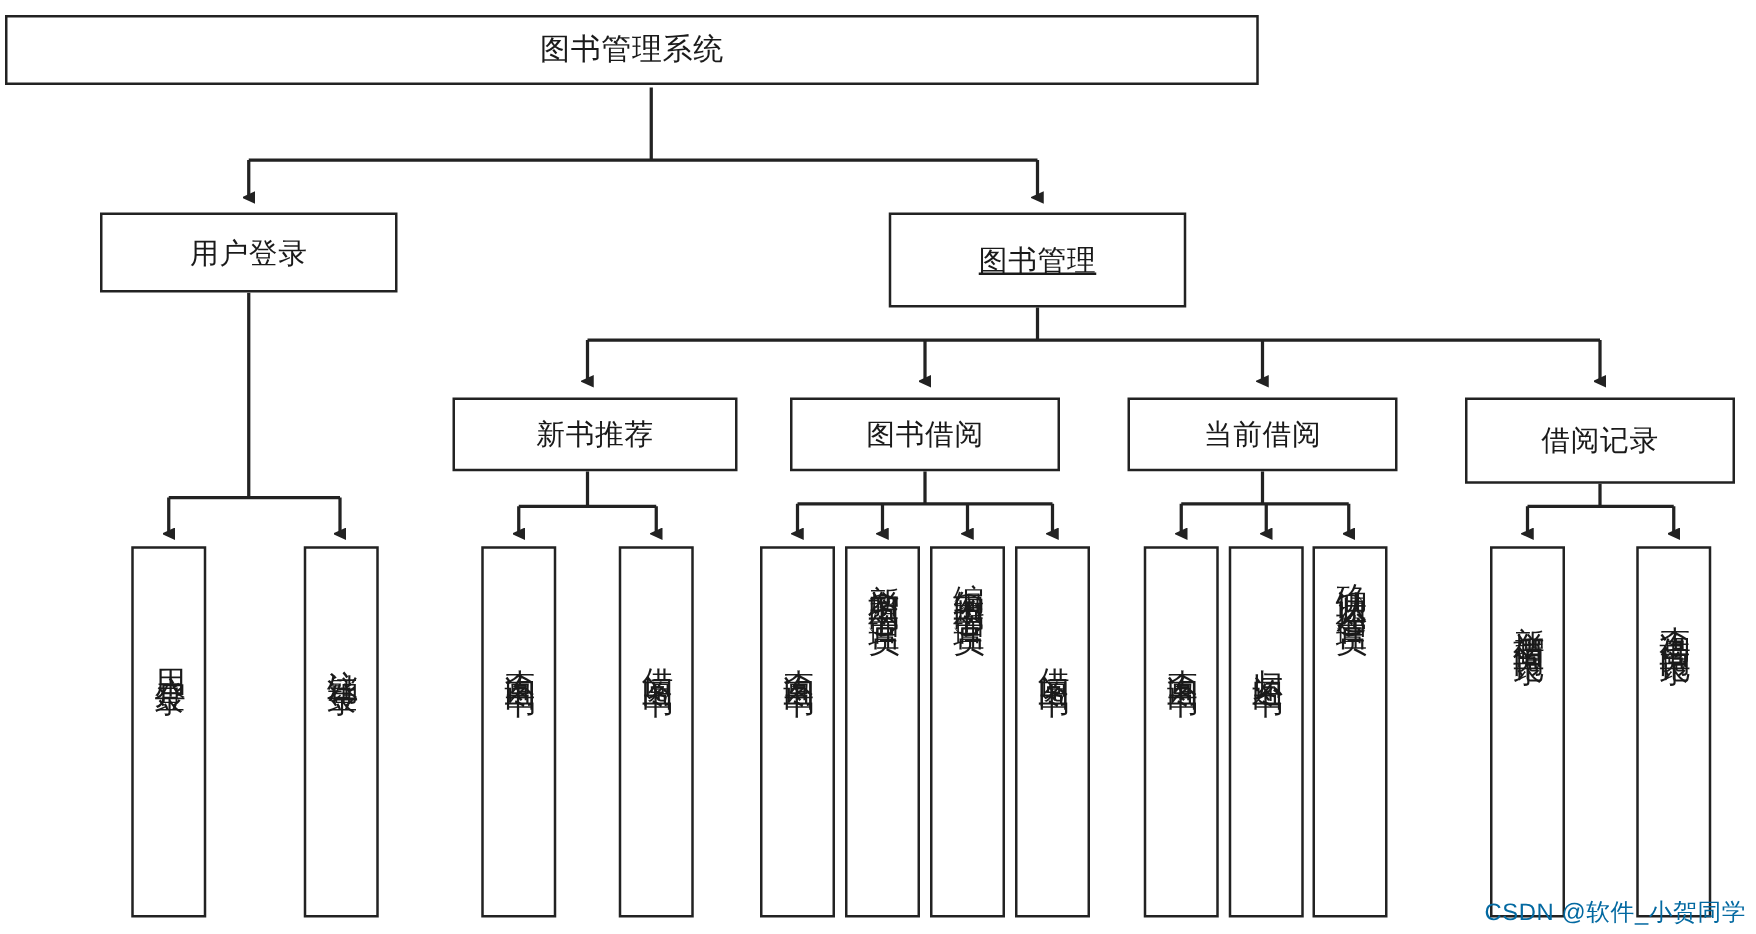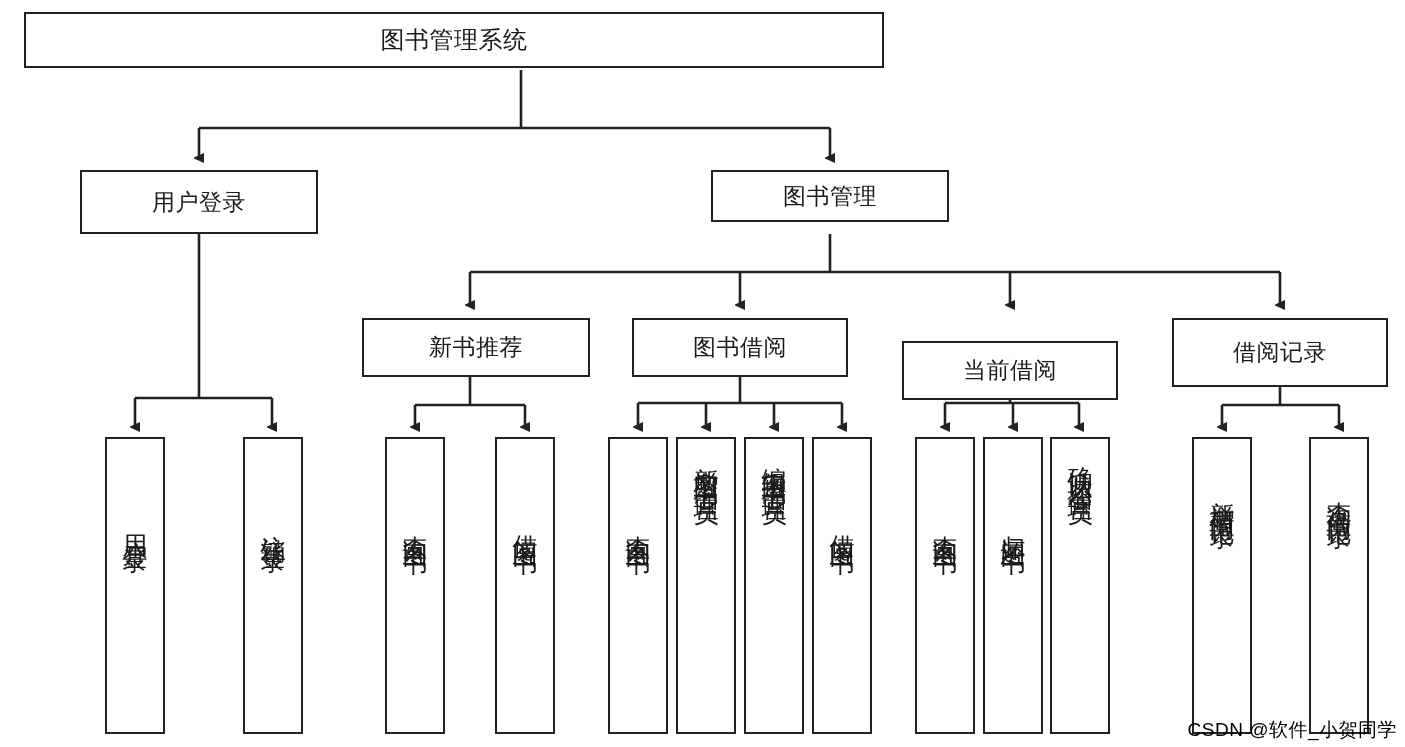--- a/index.html
+++ b/index.html
@@ -61,21 +61,21 @@
     font-size: 25px;
     line-height: 1.0;
     letter-spacing: 5px;
     white-space: nowrap;
   }
   .watermark {
     position: absolute;
     right: 8px;
     bottom: 4px;
     font-size: 19px;
-    color: #000000;
+    color: #0369a1;
     white-space: nowrap;
     z-index: 5;
     letter-spacing: 0.5px;
   }
 </style>
 </head>
 <body>
 
 <div id="canvas">
 
@@ -122,38 +122,38 @@
       <path d="M1013,403 L1013,427" marker-end="url(#arrow)"></path>
       <path d="M1079,403 L1079,427" marker-end="url(#arrow)"></path>
 
       <path d="M1280,377 L1280,405"></path>
       <path d="M1222,405 L1339,405"></path>
       <path d="M1222,405 L1222,427" marker-end="url(#arrow)"></path>
       <path d="M1339,405 L1339,427" marker-end="url(#arrow)"></path>
     </g>
   </svg>
 
-  <div class="node horiz root" style="left:24px; top:12px; width:860px; height:56px;">
+  <div class="node horiz root" style="left:4px; top:12px; width:1003px; height:56px;">
     <span class="lbl">图书管理系统</span>
   </div>
 
   <div class="node horiz" style="left:80px; top:170px; width:238px; height:64px;">
     <span class="lbl">用户登录</span>
   </div>
-  <div class="node horiz" style="left:711px; top:170px; width:238px; height:52px;">
+  <div class="node horiz" style="left:711px; top:170px; width:238px; height:76px;text-decoration:underline;">
     <span class="lbl">图书管理</span>
   </div>
 
   <div class="node horiz" style="left:362px; top:318px; width:228px; height:59px;">
     <span class="lbl">新书推荐</span>
   </div>
   <div class="node horiz" style="left:632px; top:318px; width:216px; height:59px;">
     <span class="lbl">图书借阅</span>
   </div>
-  <div class="node horiz" style="left:902px; top:318px; width:216px; height:59px;margin-top:23px;">
+  <div class="node horiz" style="left:902px; top:318px; width:216px; height:59px;">
     <span class="lbl">当前借阅</span>
   </div>
   <div class="node horiz" style="left:1172px; top:318px; width:216px; height:69px;">
     <span class="lbl">借阅记录</span>
   </div>
 
   <div class="node leaf" style="left:105px; top:437px; width:60px; height:297px; padding-top:76px;">
     <span class="lbl">用户登录</span>
   </div>
   <div class="node leaf" style="left:243px; top:437px; width:60px; height:297px; padding-top:76px;">

